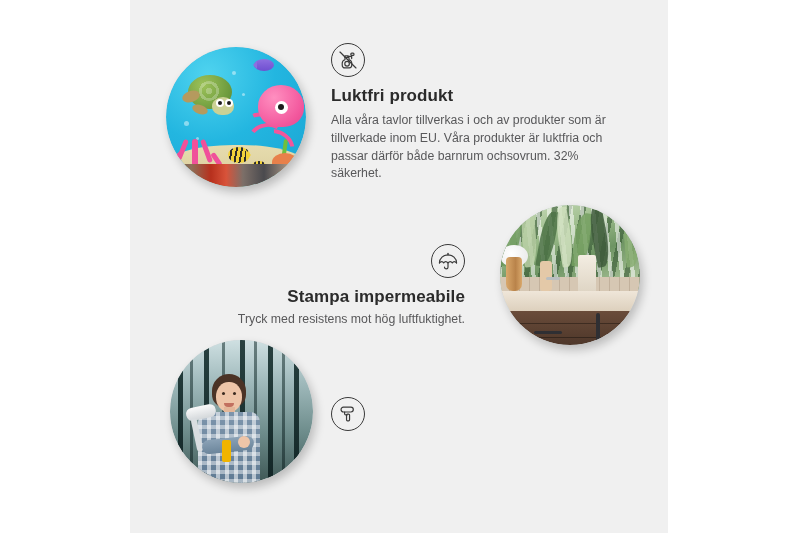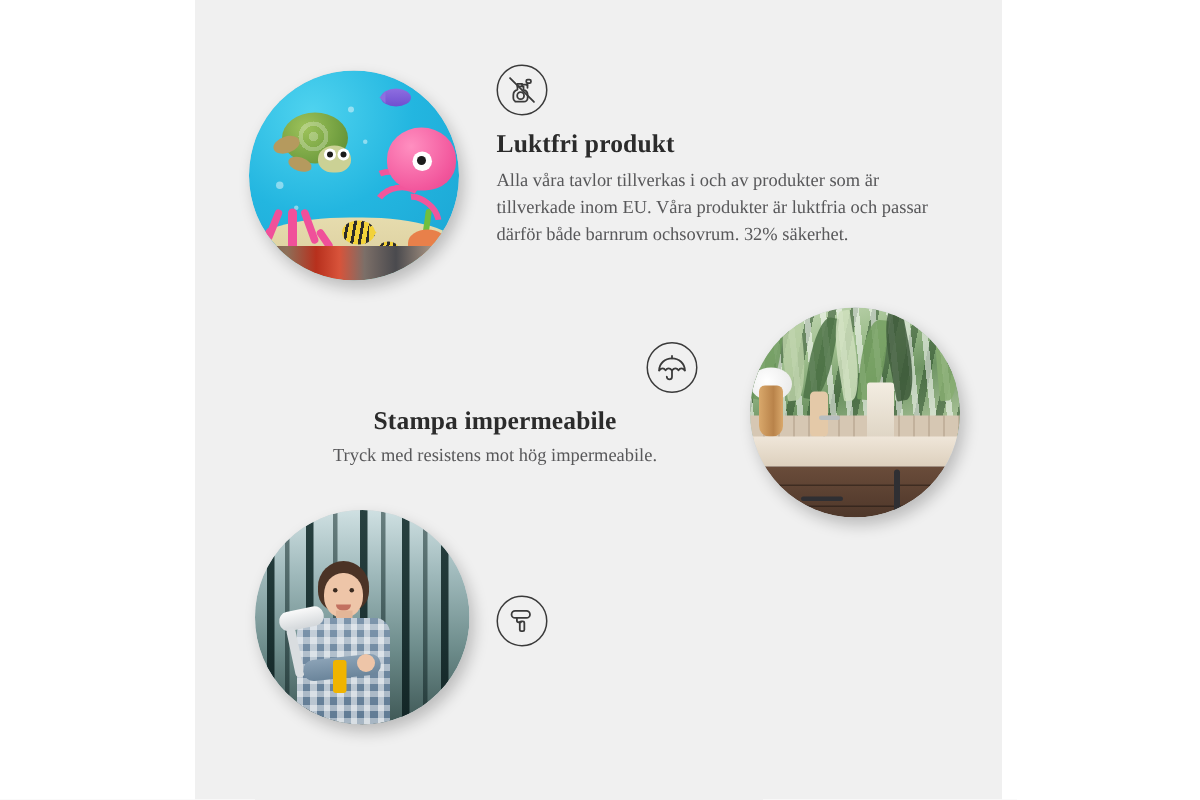--- a/index.html
+++ b/index.html
@@ -3,21 +3,21 @@
 <meta charset="utf-8">
 <style>
   html,body{margin:0;padding:0;}
   body{
     width:800px;height:533px;
     background:#ffffff;
     font-family:"Liberation Sans", sans-serif;
     overflow:hidden;
     position:relative;
   }
-  #stage{position:relative;width:800px;height:533px;overflow:hidden;background:#ffffff;font-family:Liberation Serif, serif;}
+  #stage{position:relative;width:800px;height:533px;overflow:hidden;background:#ffffff;}
 
   
   .band{
     position:absolute;left:130px;top:0;width:538px;height:533px;
     background:#f0f0f0;
   }
 
   
   .photo{
     position:absolute;
@@ -147,21 +147,21 @@
   .desc{
     font-size:12.3px;color:#58585a;line-height:1.43;margin:0;
   }
 
   
   #block-odour{left:331px;top:43px;width:300px;text-align:left;}
   #block-odour .ico{margin:0 0 9px 0;}
   #block-odour .title{margin-bottom:6px;}
 
   
-  #block-water{left:195px;top:228px;width:270px;text-align:center;}
+  #block-water{left:195px;top:244px;width:270px;text-align:right;}
   #block-water .ico{margin:0 0 9px auto;}
   #block-water .title{margin-bottom:4px;}
 
   
   #block-mount{left:331px;top:397px;width:280px;text-align:left;}
   #block-mount .ico{margin:0 0 9px 0;}
   #block-mount .title{margin-bottom:3px;}
 </style>
 </head>
 <body>
@@ -262,21 +262,21 @@
   <div class="block" id="block-water">
     <div class="ico">
       <svg width="22" height="22" viewBox="0 0 24 24" fill="none" stroke="#3a3a3a" stroke-width="1.3" stroke-linecap="round" stroke-linejoin="round">
         <path d="M2.7 14.1C2.7 9 6.9 5.4 12 5.4s9.3 3.6 9.3 8.7"></path>
         <path d="M2.7 14.1c1.6-1.9 3.5-1.9 4.6 0 1.2-1.9 3.1-1.9 4.7 0 1.6-1.9 3.5-1.9 4.7 0 1.1-1.9 3-1.9 4.6 0"></path>
         <path d="M12 5.4V3.6"></path>
         <path d="M12 14.1v4.6a1.9 1.9 0 0 1-3.8 0"></path>
       </svg>
     </div>
     <p class="title">Stampa impermeabile</p>
-    <p class="desc">Tryck med resistens mot hög impermeabile.</p>
+    <p class="desc">Tryck med resistens mot hög luftfuktighet.</p>
   </div>
 
   <div class="photo" id="photo-forest">
     <div class="inner">
       <div class="forest-bg"></div>
       <div class="tree" style="left:8px;"></div>
       <div class="tree t" style="left:20px;"></div>
       <div class="tree" style="left:34px;"></div>
       <div class="tree t" style="left:52px;"></div>
       <div class="tree" style="left:70px;"></div>

